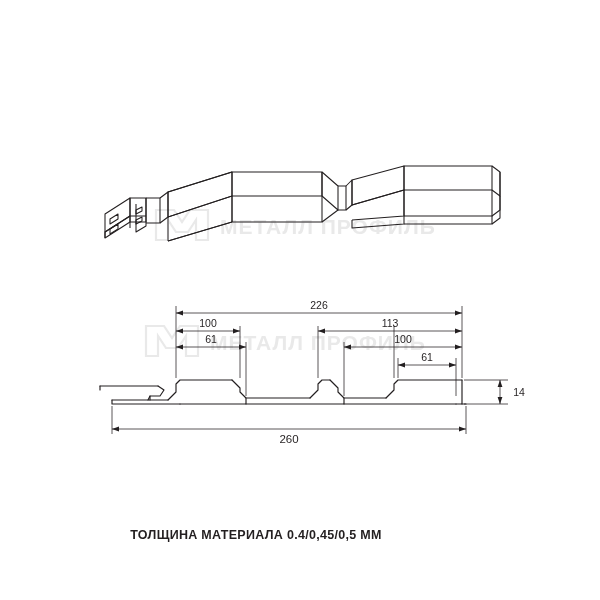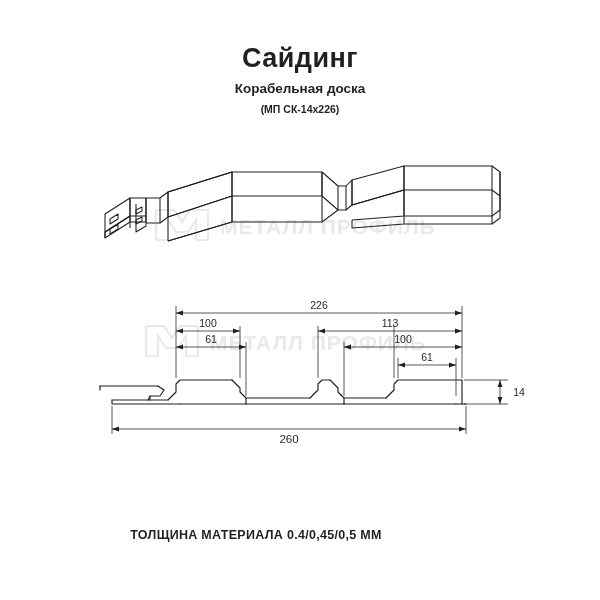--- a/index.html
+++ b/index.html
@@ -64,25 +64,20 @@
     position: absolute;
     pointer-events: none;
   }
   .wm svg { display: block; }
 </style>
 </head>
 <body>
 
 <div class="page">
 
-  <div class="titles">
-    <div class="title-main">Сайдинг</div>
-    <div class="title-sub">Корабельная доска</div>
-    <div class="title-code">(МП СК-14х226)</div>
-  </div>
 
   <div class="wm" style="left:150px; top:196px;">
     <svg width="330" height="56" viewBox="0 0 330 56" xmlns="http://www.w3.org/2000/svg">
       <g fill="none" stroke="#e9e9e9" stroke-width="2.2">
         <path d="M6 44 L6 14 L24 14 L32 26 L40 14 L58 14 L58 44 L46 44 L46 24 L38 36 L26 36 L18 24 L18 44 Z"></path>
       </g>
       <text x="70" y="38" font-family="Liberation Sans, sans-serif" font-size="21" font-weight="bold" fill="#e9e9e9" letter-spacing="1">МЕТАЛЛ ПРОФИЛЬ</text>
     </svg>
   </div>
 

